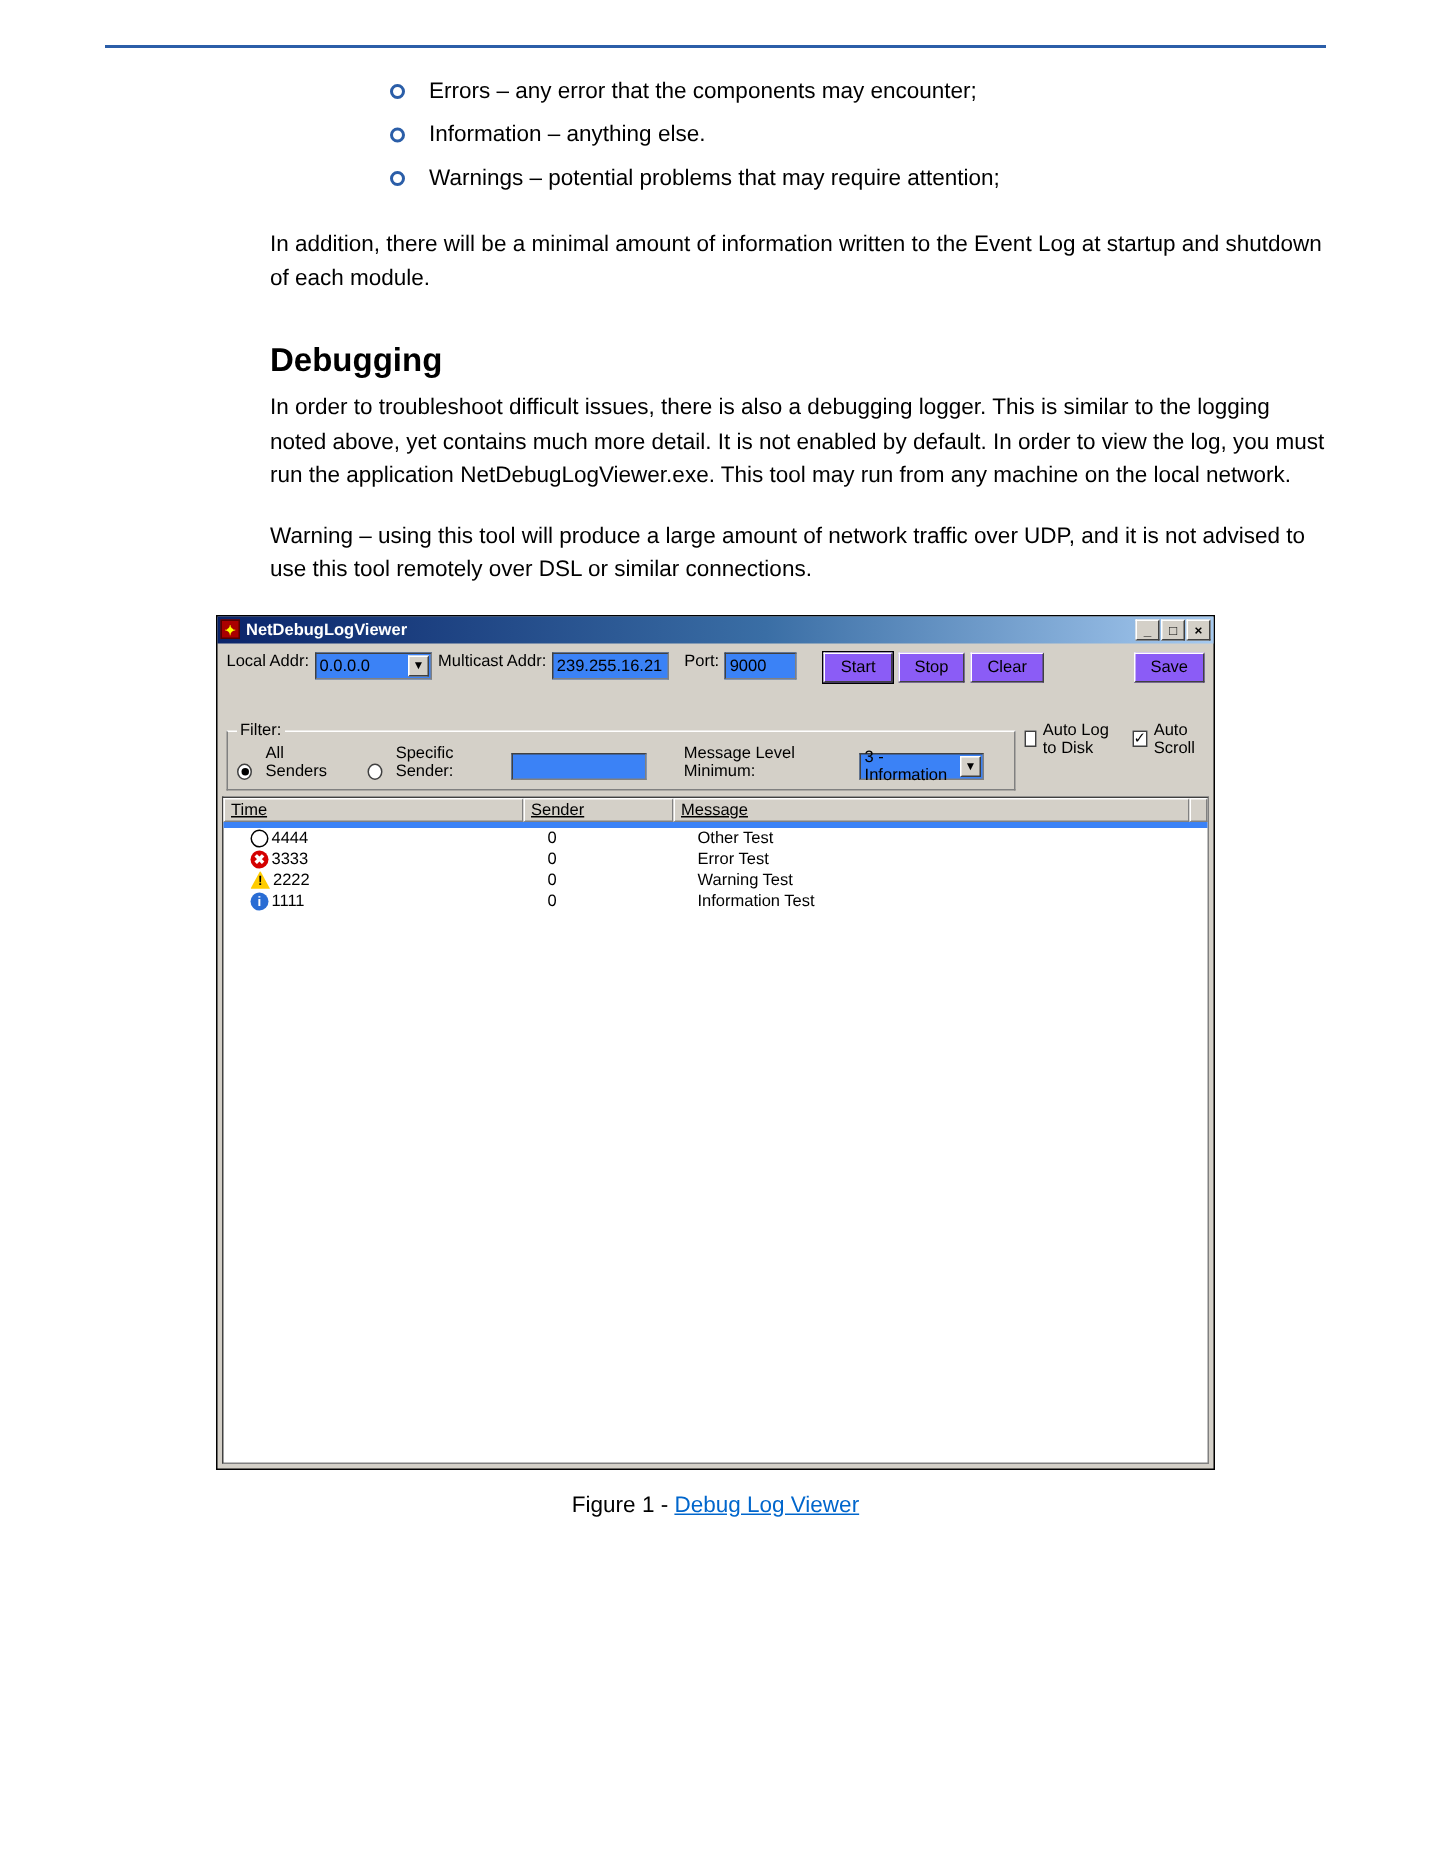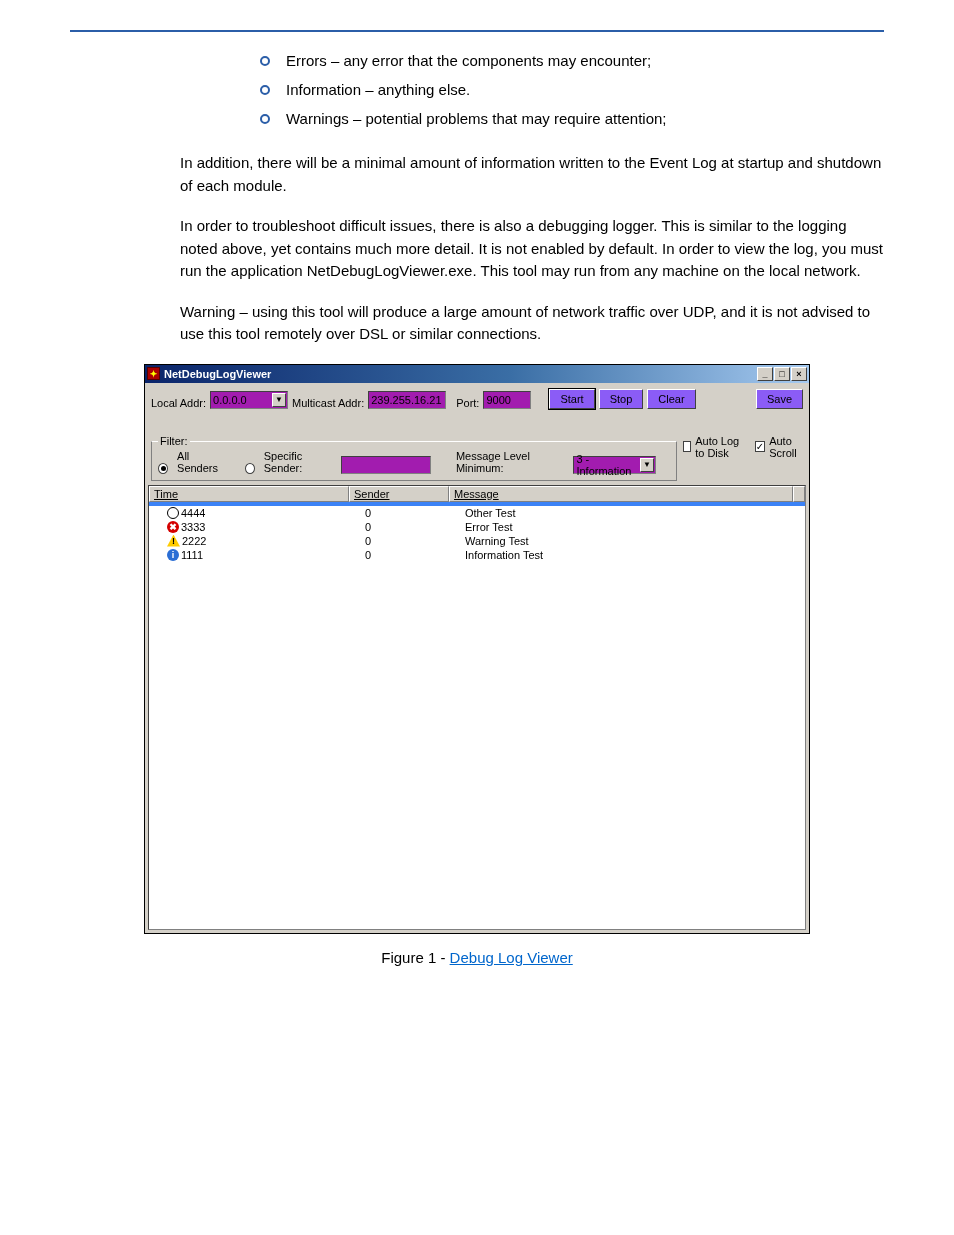--- a/index.html
+++ b/index.html
@@ -96,26 +96,26 @@
     display: flex;
     align-items: center;
     justify-content: center;
     font-size: 9px;
     color: #000;
     font-family: Arial;
   }
   .toolbar {
     padding: 6px 6px 4px 6px;
     display: flex;
-    align-items: flex-end;
+    align-items: flex-start;
     gap: 4px;
   }
   .lbl { font-size: 11px; }
   .combo, .textfield {
-    background: #a21caf;
+    background: #3b82f6;
     border: 1px solid #808080;
     border-top-color:#404040;
     border-left-color:#404040;
     height: 18px;
     padding: 1px 2px;
     font-size: 11px;
     display: inline-flex;
     align-items: center;
   }
   .combo { position: relative; padding-right: 16px; }
@@ -239,20 +239,21 @@
       <span>Information – anything else.</span>
     </div>
     <div class="bullet-row">
       <span class="bullet-circle"></span>
       <span>Warnings – potential problems that may require attention;</span>
     </div>
   </div>
 
   <p class="para">In addition, there will be a minimal amount of information written to the Event Log at startup and shutdown of each module.</p>
 
+  <h2 class="heading">Debugging</h2>
 
   <p class="para">In order to troubleshoot difficult issues, there is also a debugging logger. This is similar to the logging noted above, yet contains much more detail. It is not enabled by default. In order to view the log, you must run the application NetDebugLogViewer.exe. This tool may run from any machine on the local network.</p>
   <p class="para">Warning – using this tool will produce a large amount of network traffic over UDP, and it is not advised to use this tool remotely over DSL or similar connections.</p>
 
   <div class="app-window">
     <div class="titlebar">
       <span class="titlebar-icon">✦</span>
       <span>NetDebugLogViewer</span>
       <span class="titlebar-spacer"></span>
       <span class="win-btn">_</span>

